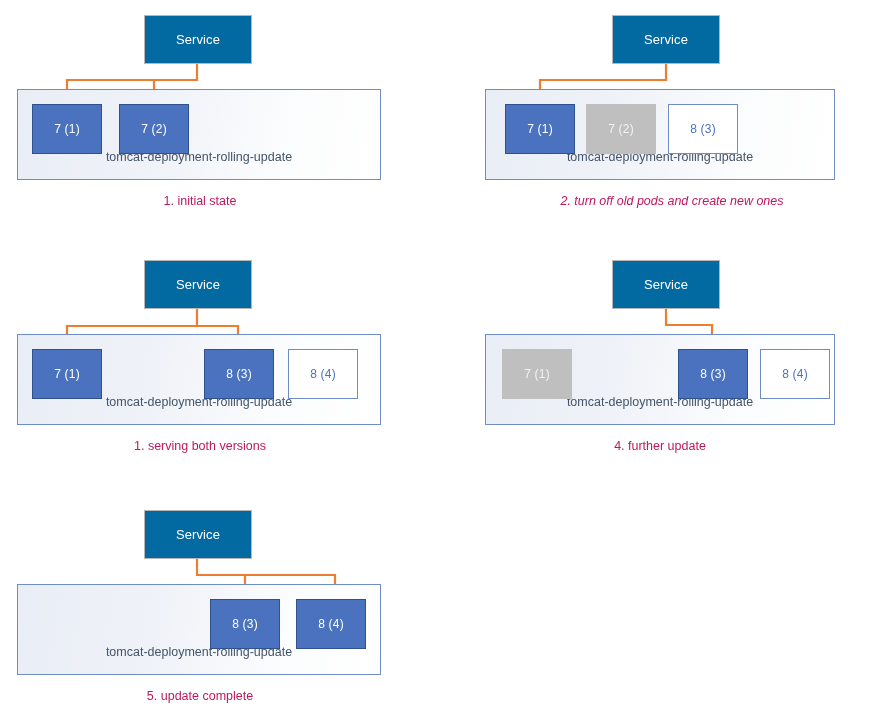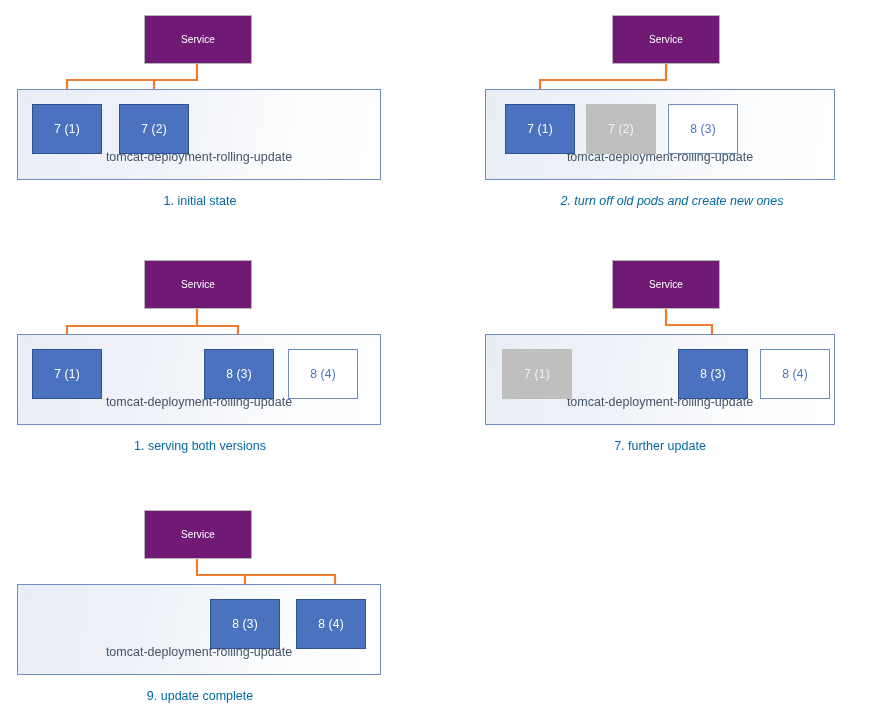--- a/index.html
+++ b/index.html
@@ -16,25 +16,25 @@
     -webkit-font-smoothing: antialiased;
   }
 
   .panel {
     position: absolute;
   }
 
   
   .service-box {
     position: absolute;
-    background: #701a75;
+    background: #0369a1;
     border: 1px solid #B6B6B6;
     box-sizing: border-box;
     color: #FFFFFF;
-    font-size: 10px;
+    font-size: 13px;
     display: flex;
     align-items: center;
     justify-content: center;
     letter-spacing: .1px;
   }
 
   
   .deployment {
     position: absolute;
     box-sizing: border-box;
@@ -83,21 +83,21 @@
     left: 0;
     top: 0;
     overflow: visible;
     pointer-events: none;
   }
 
   
   .caption {
     position: absolute;
     text-align: center;
-    color: #0369a1;
+    color: #be185d;
     font-size: 12.5px;
     white-space: nowrap;
   }
 </style>
 </head>
 <body>
 
 <div class="panel" style="left:0;top:0;width:440px;height:230px;">
 
   <div class="service-box" style="left:144px;top:15px;width:108px;height:49px;">
@@ -210,21 +210,21 @@
   <div class="pod terminating" style="left:62px;top:104px;width:70px;height:50px;">
     <span>7 (1)</span>
   </div>
   <div class="pod active" style="left:238px;top:104px;width:70px;height:50px;">
     <span>8 (3)</span>
   </div>
   <div class="pod pending" style="left:320px;top:104px;width:70px;height:50px;">
     <span>8 (4)</span>
   </div>
 
-  <div class="caption" style="left:20px;top:194px;width:400px;">7. further update</div>
+  <div class="caption" style="left:20px;top:194px;width:400px;">4. further update</div>
 </div>
 
 <div class="panel" style="left:0;top:490px;width:440px;height:228px;">
 
   <div class="service-box" style="left:144px;top:20px;width:108px;height:49px;">
     <span>Service</span>
   </div>
 
   <svg class="connectors" width="440" height="228">
     <g fill="none" stroke="#ED7D31" stroke-width="2.2">
@@ -239,14 +239,14 @@
     <div class="deployment-label" style="top:60px;">tomcat-deployment-rolling-update</div>
   </div>
 
   <div class="pod active" style="left:210px;top:109px;width:70px;height:50px;">
     <span>8 (3)</span>
   </div>
   <div class="pod active" style="left:296px;top:109px;width:70px;height:50px;">
     <span>8 (4)</span>
   </div>
 
-  <div class="caption" style="left:0;top:199px;width:400px;">9. update complete</div>
+  <div class="caption" style="left:0;top:199px;width:400px;">5. update complete</div>
 </div>
 
 </body></html>

